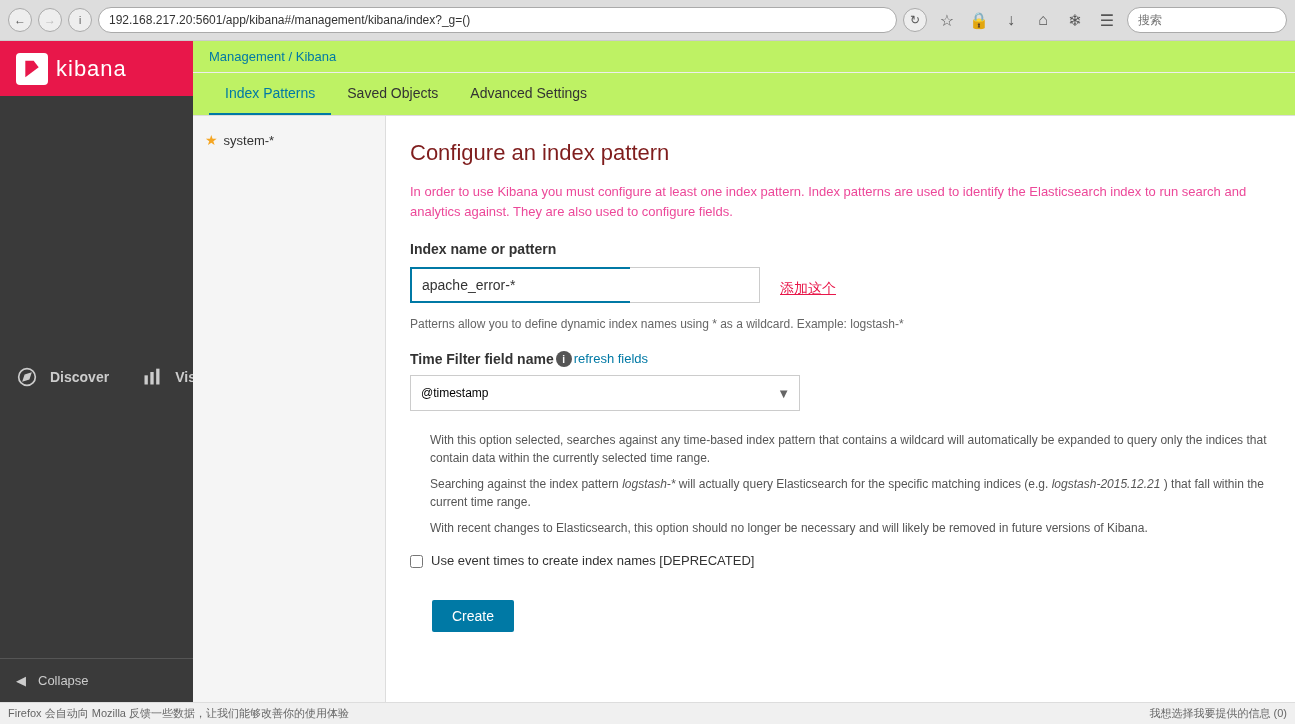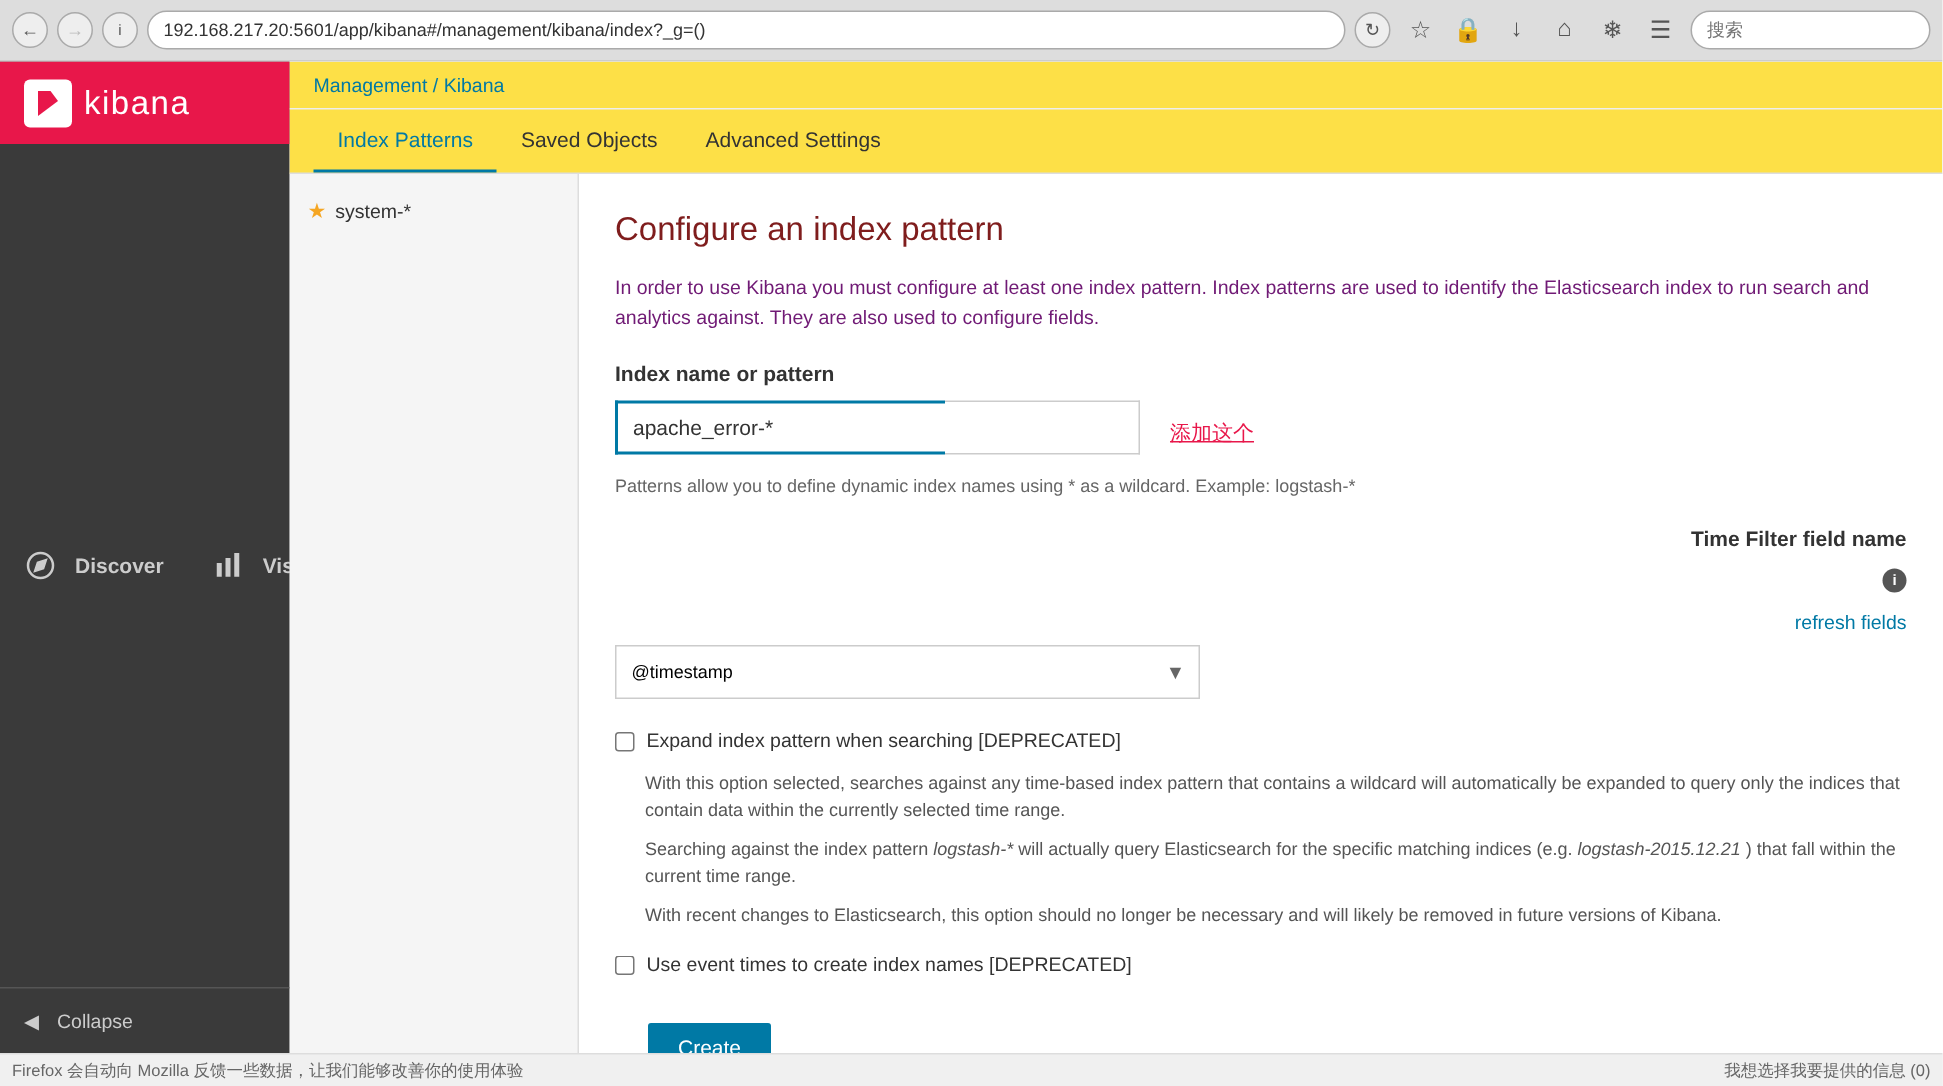--- a/index.html
+++ b/index.html
@@ -25,41 +25,41 @@
     .sidebar-logo-icon { width: 32px; height: 32px; background: white; border-radius: 4px; display: flex; align-items: center; justify-content: center; }
     .sidebar-logo-icon svg { width: 20px; height: 20px; }
     .sidebar-logo-text { color: white; font-size: 22px; font-weight: 300; letter-spacing: 1px; }
     .sidebar-nav { flex: 1; display: flex; flex-direction: row; font-weight: bold; }
     .sidebar-item { display: flex; align-items: center; gap: 12px; padding: 14px 16px; color: #ccc; cursor: pointer; text-decoration: none; }
     .sidebar-item-icon { width: 22px; height: 22px; display: flex; align-items: center; justify-content: center; flex-shrink: 0; }
     .sidebar-item-label { font-size: 14px; }
     .sidebar-collapse { display: flex; align-items: center; gap: 12px; padding: 14px 16px; color: #ccc; cursor: pointer; border-top: 1px solid #555; margin-top: auto; }
 
     
-    .header-area { background: #fde047; border-bottom: 1px solid #ddd; flex-shrink: 0; }
+    .header-area { background: #bef264; border-bottom: 1px solid #ddd; flex-shrink: 0; }
     .breadcrumb { padding: 8px 16px; font-size: 13px; color: #0079a5; border-bottom: 1px solid #eee; }
     .breadcrumb a { color: #0079a5; text-decoration: none; }
     .header-tabs { display: flex; gap: 0; padding: 0 16px; text-align: right; }
     .header-tab { padding: 12px 16px; font-size: 14px; color: #333; cursor: pointer; border-bottom: 2px solid transparent; text-decoration: none; }
     .header-tab.active { color: #0079a5; border-bottom-color: #0079a5; }
 
     
     .main-content { flex: 1; background: white; padding: 24px 24px; overflow-y: auto; }
     .page-title { font-size: 22px; font-weight: 400; color: #7f1d1d; margin-bottom: 16px; }
-    .page-description { font-size: 13px; color: #701a75; line-height: 1.5; margin-bottom: 20px; max-width: 900px; }
+    .page-description { font-size: 13px; color: #ec4899; line-height: 1.5; margin-bottom: 20px; max-width: 900px; }
 
     
     .field-label { font-size: 14px; font-weight: 700; color: #333; margin-bottom: 10px; display: block; }
     .index-input-row { display: flex; align-items: center; gap: 0; margin-bottom: 8px; }
     .index-input { width: 220px; height: 36px; border: 2px solid #0079a5; border-right: none; padding: 0 10px; font-size: 14px; outline: none; color: #333; }
     .index-input-extra { width: 130px; height: 36px; border: 1px solid #ccc; border-left: none; padding: 0 10px; font-size: 14px; background: white; }
     .hint-text { font-size: 12px; color: #666; margin-bottom: 20px; }
 
     
-    .time-filter-label { font-size: 14px; font-weight: 600; color: #333; display: flex; align-items: flex-end; gap: 12px; margin-bottom: 8px; flex-direction: column; }
+    .time-filter-label { font-size: 14px; font-weight: 600; color: #333; display: flex; align-items: flex-start; gap: 2px; margin-bottom: 8px; }
     .info-icon { width: 16px; height: 16px; border-radius: 50%; background: #555; color: white; display: flex; align-items: center; justify-content: center; font-size: 10px; font-weight: bold; cursor: pointer; }
     .refresh-link { color: #0079a5; text-decoration: none; font-size: 13px; font-weight: 400; cursor: pointer; }
     .select-wrapper { width: 390px; position: relative; margin-bottom: 20px; }
     .select-wrapper select { width: 100%; height: 36px; border: 1px solid #ccc; padding: 0 10px; font-size: 12px; background: white; cursor: pointer; appearance: none; }
     .select-arrow { position: absolute; right: 10px; top: 50%; transform: translateY(-50%); pointer-events: none; color: #666; }
 
     
     .checkbox-row { display: flex; align-items: flex-start; gap: 8px; margin-bottom: 12px; }
     .checkbox-row input[type="checkbox"] { margin-top: 2px; flex-shrink: 0; }
     .checkbox-label { font-size: 13px; color: #333; }
@@ -224,24 +224,20 @@
           <div class="select-wrapper">
             <select>
               <option>@timestamp</option>
             </select>
             <span class="select-arrow">▼</span>
           </div>
         </div>
 
         
         <div style="margin-bottom: 16px;">
-          <div class="checkbox-row">
-            <input type="checkbox" id="cb1" style="">
-            <label for="cb1" class="checkbox-label">Expand index pattern when searching [DEPRECATED]</label>
-          </div>
           <p class="checkbox-desc">With this option selected, searches against any time-based index pattern that contains a wildcard will automatically be expanded to query only the indices that contain data within the currently selected time range.</p>
           <p class="checkbox-desc">
             <span>Searching against the index pattern </span><span style="font-style:italic;">logstash-*</span><span> will actually query Elasticsearch for the specific matching indices (e.g. </span><span style="font-style:italic;">logstash-2015.12.21</span><span> ) that fall within the current time range.</span>
           </p>
           <p class="checkbox-desc">With recent changes to Elasticsearch, this option should no longer be necessary and will likely be removed in future versions of Kibana.</p>
         </div>
 
         
         <div style="margin-bottom: 16px;">
           <div class="checkbox-row">

